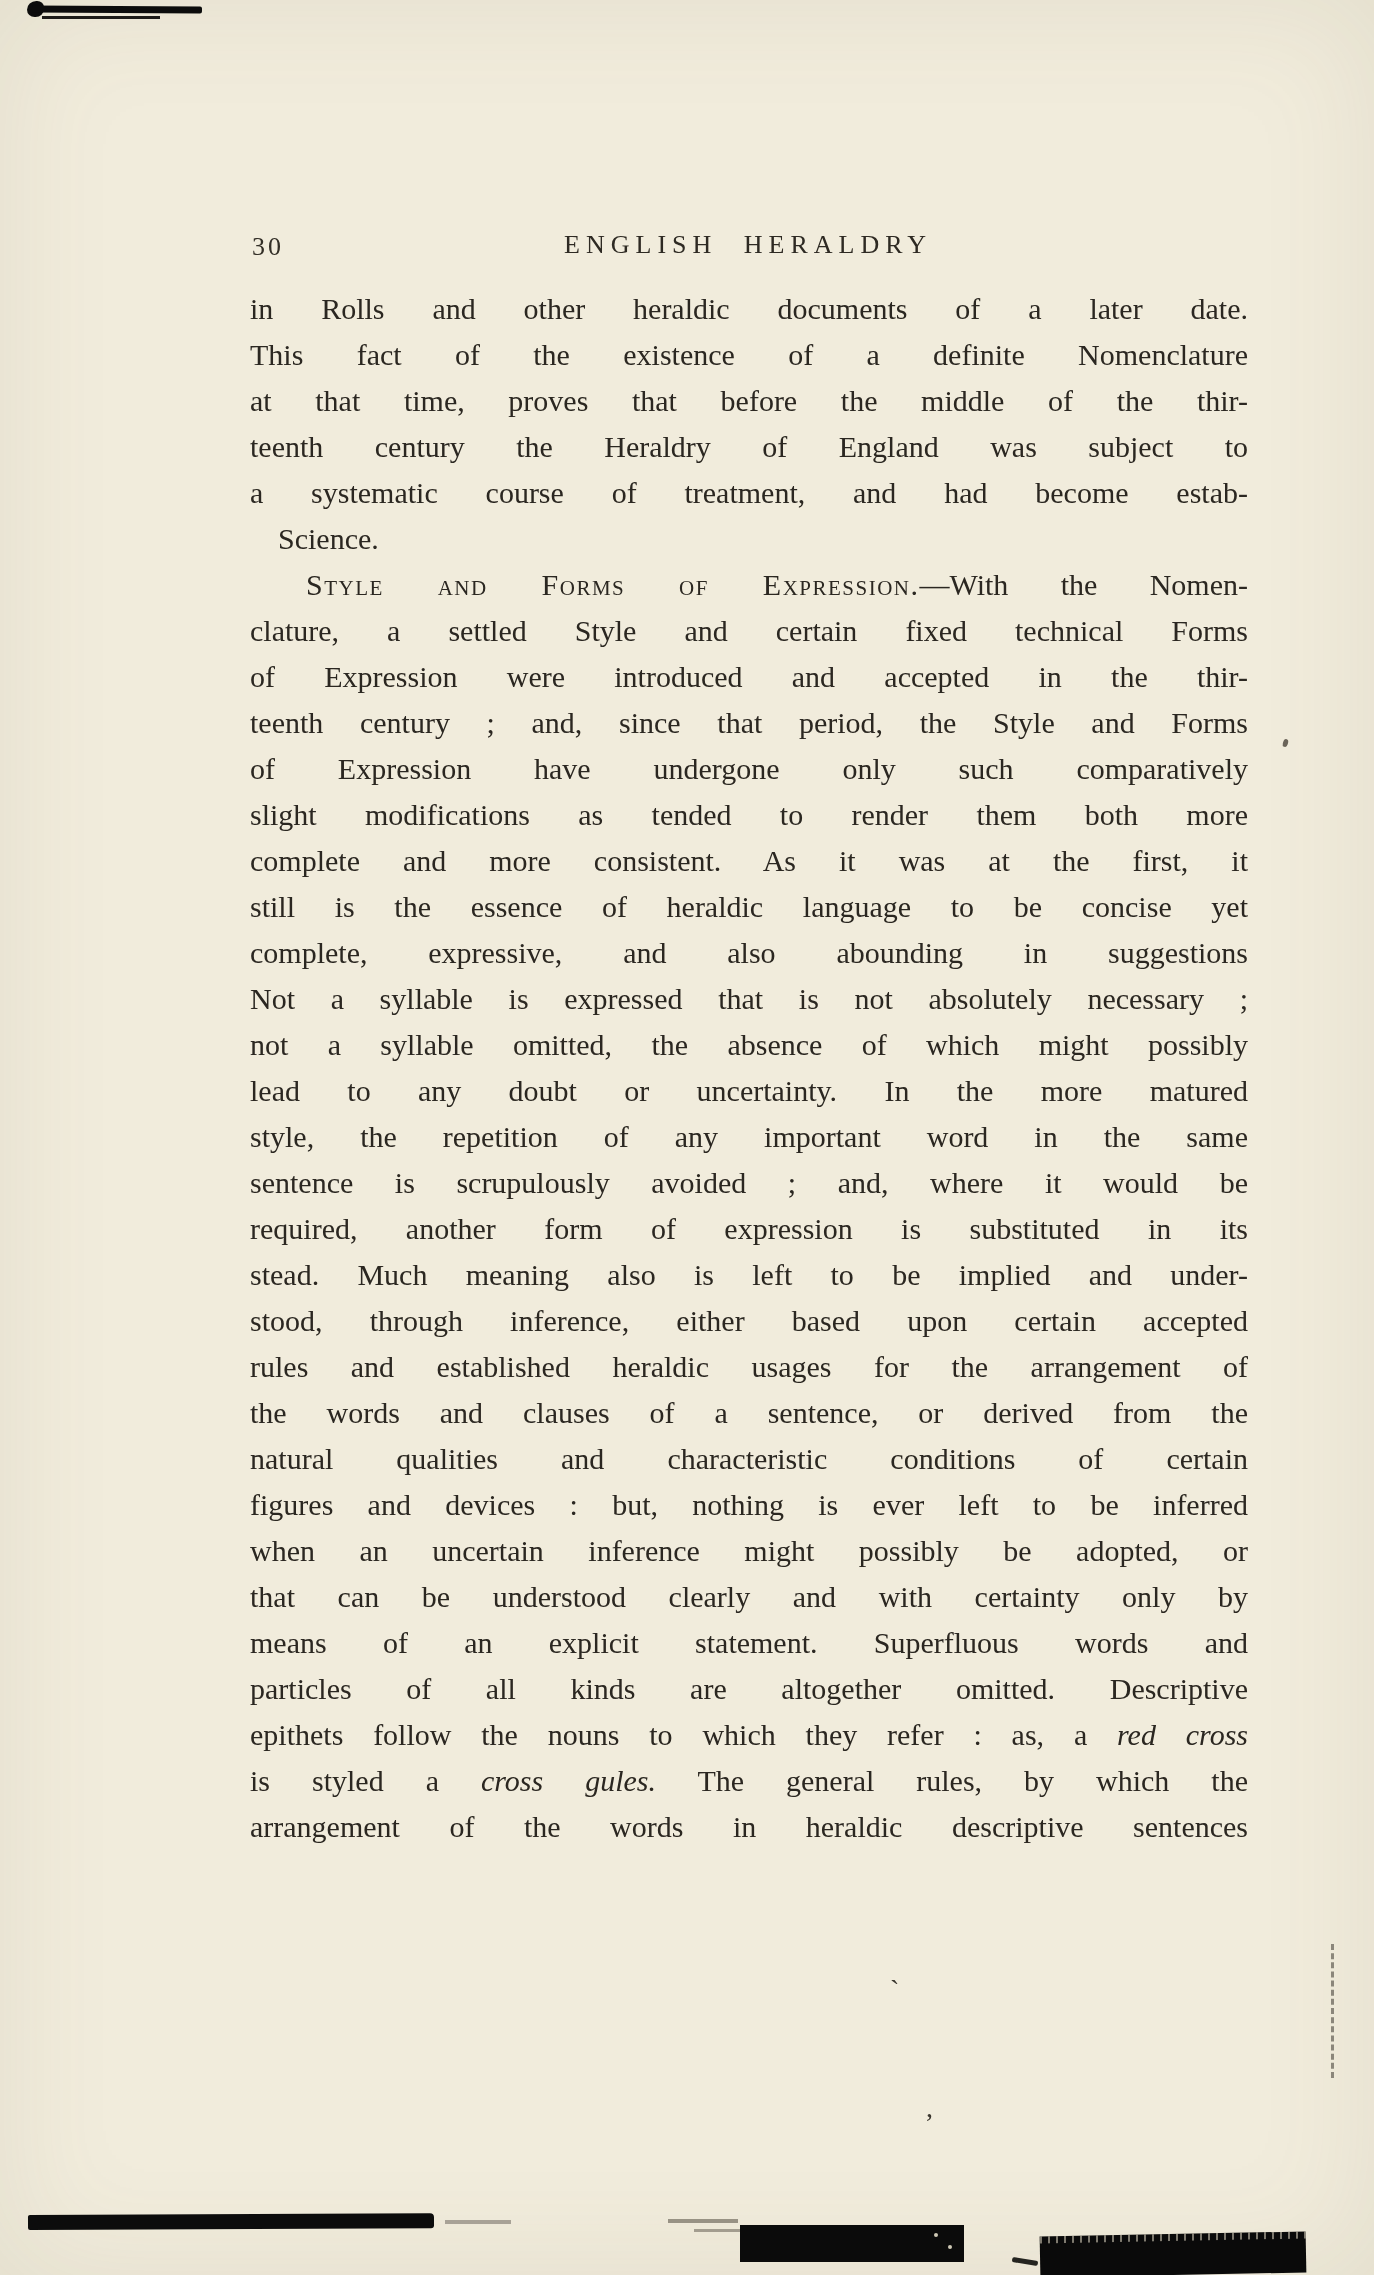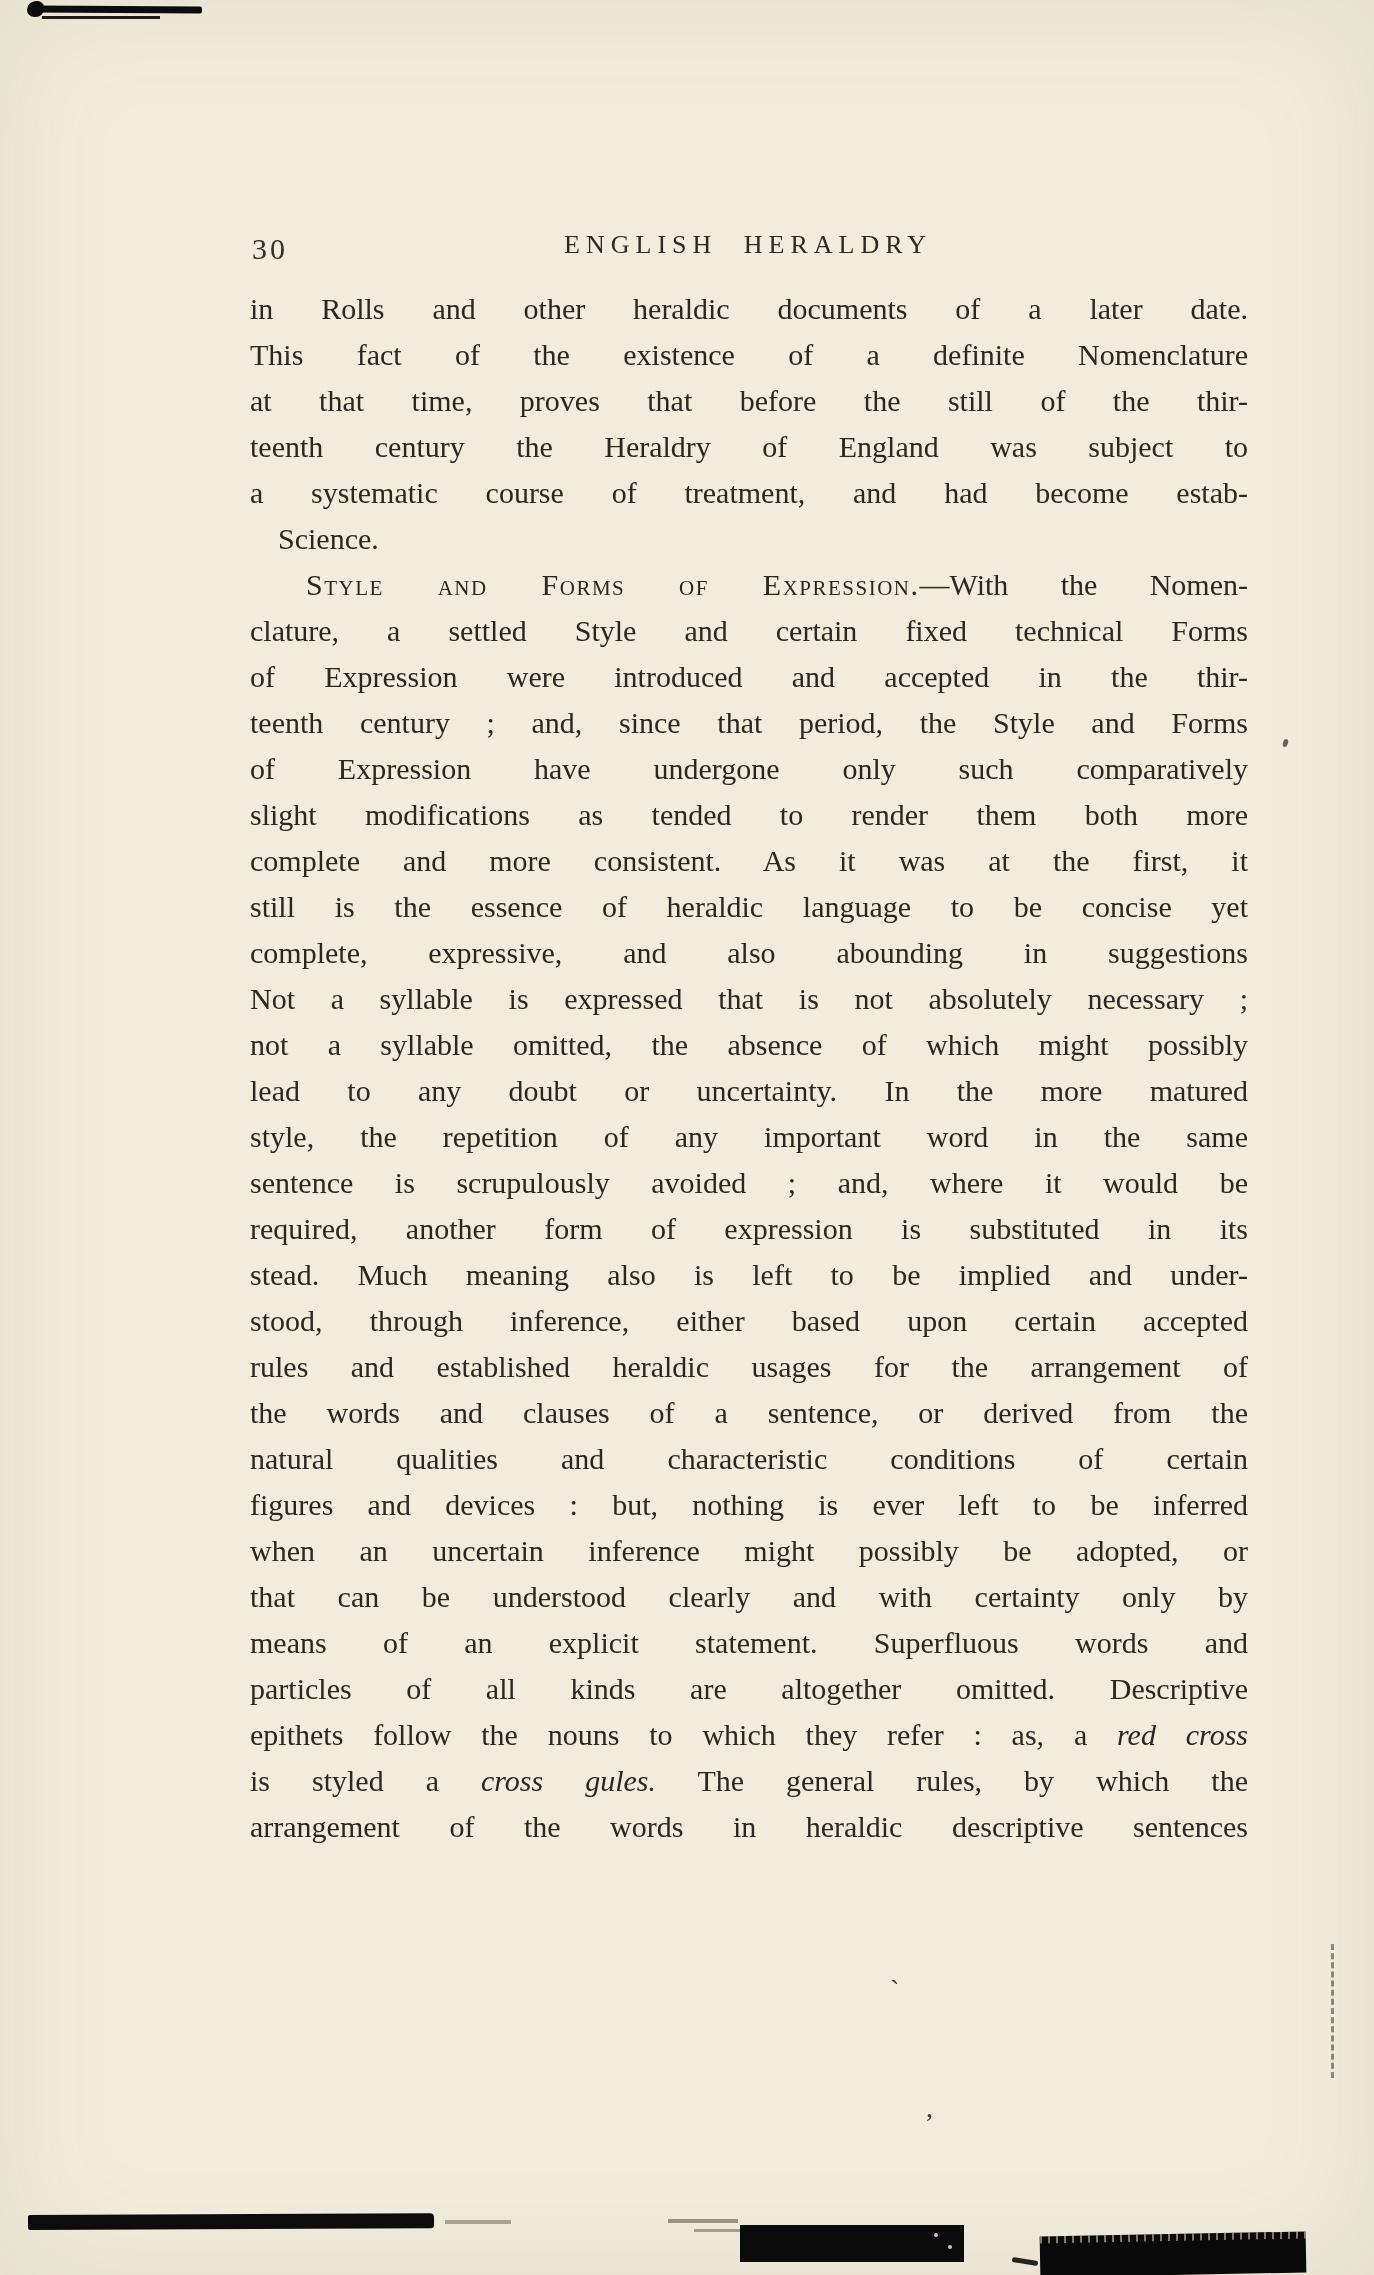--- a/index.html
+++ b/index.html
@@ -11,21 +11,21 @@
     color:#2a2620;
     font-family:"Liberation Serif", serif;
     overflow:hidden;
     box-shadow: inset 0 0 120px rgba(105,95,70,0.10);
   }
 
   
   .header-row { position:absolute; left:250px; top:230px; width:996px; height:44px; }
   .page-number {
     position:absolute; left:2px; top:2px;
-    font-size:30px; letter-spacing:3px; color:#332f27;
+    font-size:26px; letter-spacing:3px; color:#332f27;
   }
   .running-title {
     text-align:center;
     font-size:26px; letter-spacing:6px; word-spacing:14px;
     color:#2e2a23;
   }
 
   
   .text-body { position:absolute; left:250px; top:286px; width:998px; }
   .line {
@@ -82,21 +82,21 @@
   <div class="artifact a-top-bar2"></div>
 
   <div class="header-row">
     <span class="page-number">30</span>
     <div class="running-title">ENGLISH HERALDRY</div>
   </div>
 
   <div class="text-body">
       <div class="line"><span>in Rolls and other heraldic documents of a later date.</span></div>
       <div class="line"><span>This fact of the existence of a definite Nomenclature</span></div>
-      <div class="line"><span>at that time, proves that before the still of the thir-</span></div>
+      <div class="line"><span>at that time, proves that before the middle of the thir-</span></div>
       <div class="line"><span>teenth century the Heraldry of England was subject to</span></div>
       <div class="line"><span>a systematic course of treatment, and had become estab-</span></div>
       <div class="line lastline"><span>Science.</span></div>
       <div class="line indent"><span class="smallcaps">Style and Forms of Expression.</span><span>—With the Nomen-</span></div>
       <div class="line"><span>clature, a settled Style and certain fixed technical Forms</span></div>
       <div class="line"><span>of Expression were introduced and accepted in the thir-</span></div>
       <div class="line"><span>teenth century ; and, since that period, the Style and Forms</span></div>
       <div class="line"><span>of Expression have undergone only such comparatively</span></div>
       <div class="line"><span>slight modifications as tended to render them both more</span></div>
       <div class="line"><span>complete and more consistent.  As it was at the first, it</span></div>

